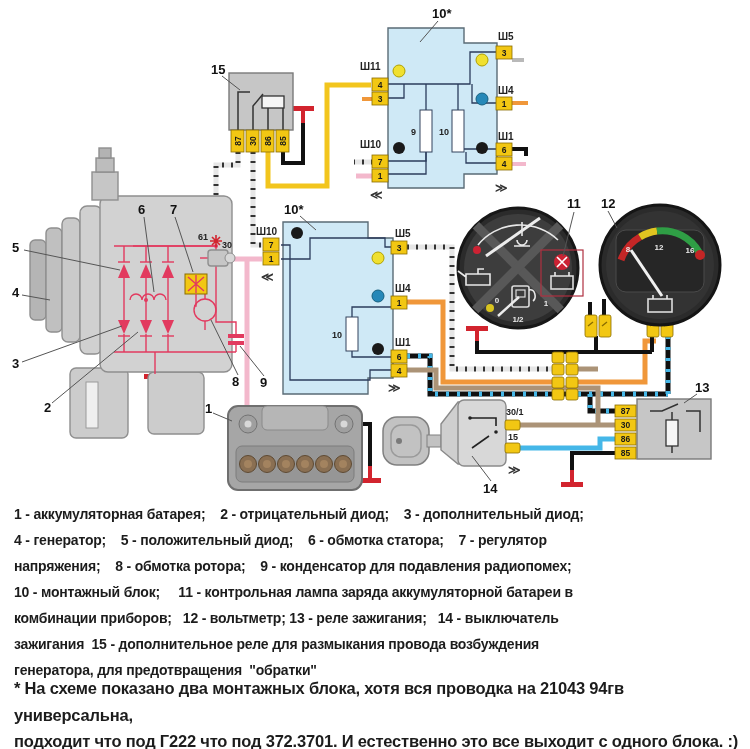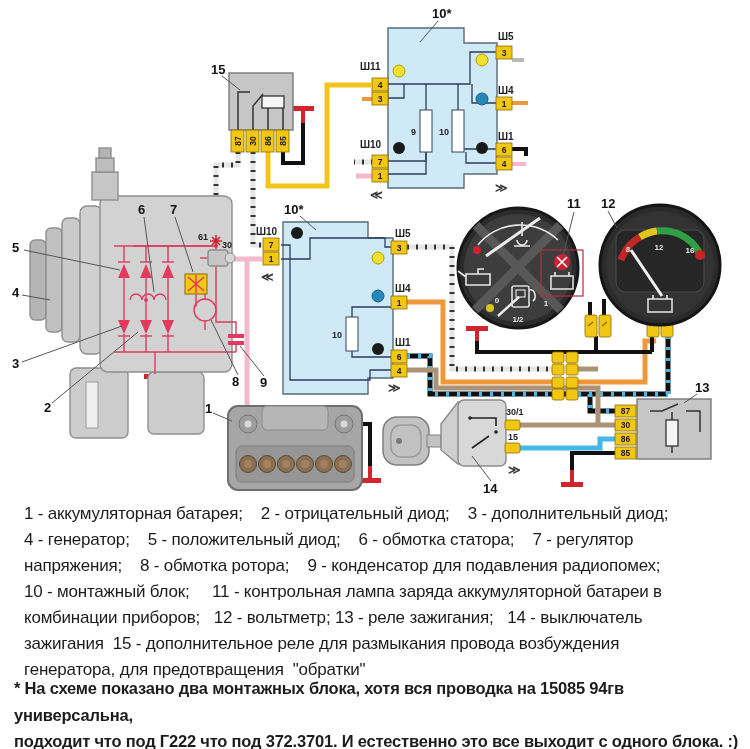--- a/index.html
+++ b/index.html
@@ -1,20 +1,20 @@
 <!DOCTYPE html>
 <html><head>
 <meta charset="utf-8">
 <style>
   html,body{margin:0;padding:0;background:#ffffff;}
   #stage{position:relative;width:750px;height:749px;background:#ffffff;overflow:hidden;
          font-family:"Liberation Sans",sans-serif;}
   #schematic{position:absolute;left:0;top:0;}
-  .legend{position:absolute;left:24px;top:501px;width:726px;color:#1c1c1c;
-          font-size:17px;font-weight:normal;line-height:26px;white-space:pre-wrap;
+  .legend{position:absolute;left:14px;top:501px;width:726px;color:#1c1c1c;
+          font-size:14px;font-weight:bold;line-height:26px;white-space:pre-wrap;
           letter-spacing:-0.2px;}
   .footnote{position:absolute;left:14px;top:675px;width:730px;color:#1c1c1c;
           font-size:16.5px;font-weight:bold;line-height:26.5px;white-space:pre-wrap;
           letter-spacing:-0.2px;}
   
   text{font-family:"Liberation Sans",sans-serif;}
   .callout{font-size:13px;font-weight:bold;fill:#111;}
   .connlbl{font-size:10px;font-weight:bold;fill:#222;}
   .pinlbl{font-size:8.5px;font-weight:bold;fill:#1a1a1a;}
   .tick{font-size:8px;font-weight:bold;fill:#e8e8e8;}
@@ -454,15 +454,15 @@
     <path d="M 662 296 L 631 250" stroke="#f0f0f0" stroke-width="3"></path>
     <rect x="648" y="299" width="24" height="13" fill="none" stroke="#dddddd" stroke-width="1.6"></rect>
     <path class="white" d="M 653 299 v -4 M 667 299 v -4"></path>
     <text class="callout" x="601" y="208">12</text>
     <path class="cline" d="M 608 211 L 617 228"></path>
   </g>
 </svg>
 
 <div class="legend"><div>1 - аккумуляторная батарея;    2 - отрицательный диод;    3 - дополнительный диод;</div><div>4 - генератор;    5 - положительный диод;    6 - обмотка статора;    7 - регулятор</div><div>напряжения;    8 - обмотка ротора;    9 - конденсатор для подавления радиопомех;</div><div>10 - монтажный блок;     11 - контрольная лампа заряда аккумуляторной батареи в</div><div>комбинации приборов;   12 - вольтметр; 13 - реле зажигания;   14 - выключатель</div><div>зажигания  15 - дополнительное реле для размыкания провода возбуждения</div><div>генератора, для предотвращения  "обратки"</div></div>
 
-<div class="footnote"><div>* На схеме показано два монтажных блока, хотя вся проводка на 15085 94гв универсальна,</div><div>подходит что под Г222 что под 372.3701. И естественно это все выходит с одного блока. :)</div></div>
+<div class="footnote"><div>* На схеме показано два монтажных блока, хотя вся проводка на 21043 94гв универсальна,</div><div>подходит что под Г222 что под 372.3701. И естественно это все выходит с одного блока. :)</div></div>
 
 </div>
 
 </body></html>

